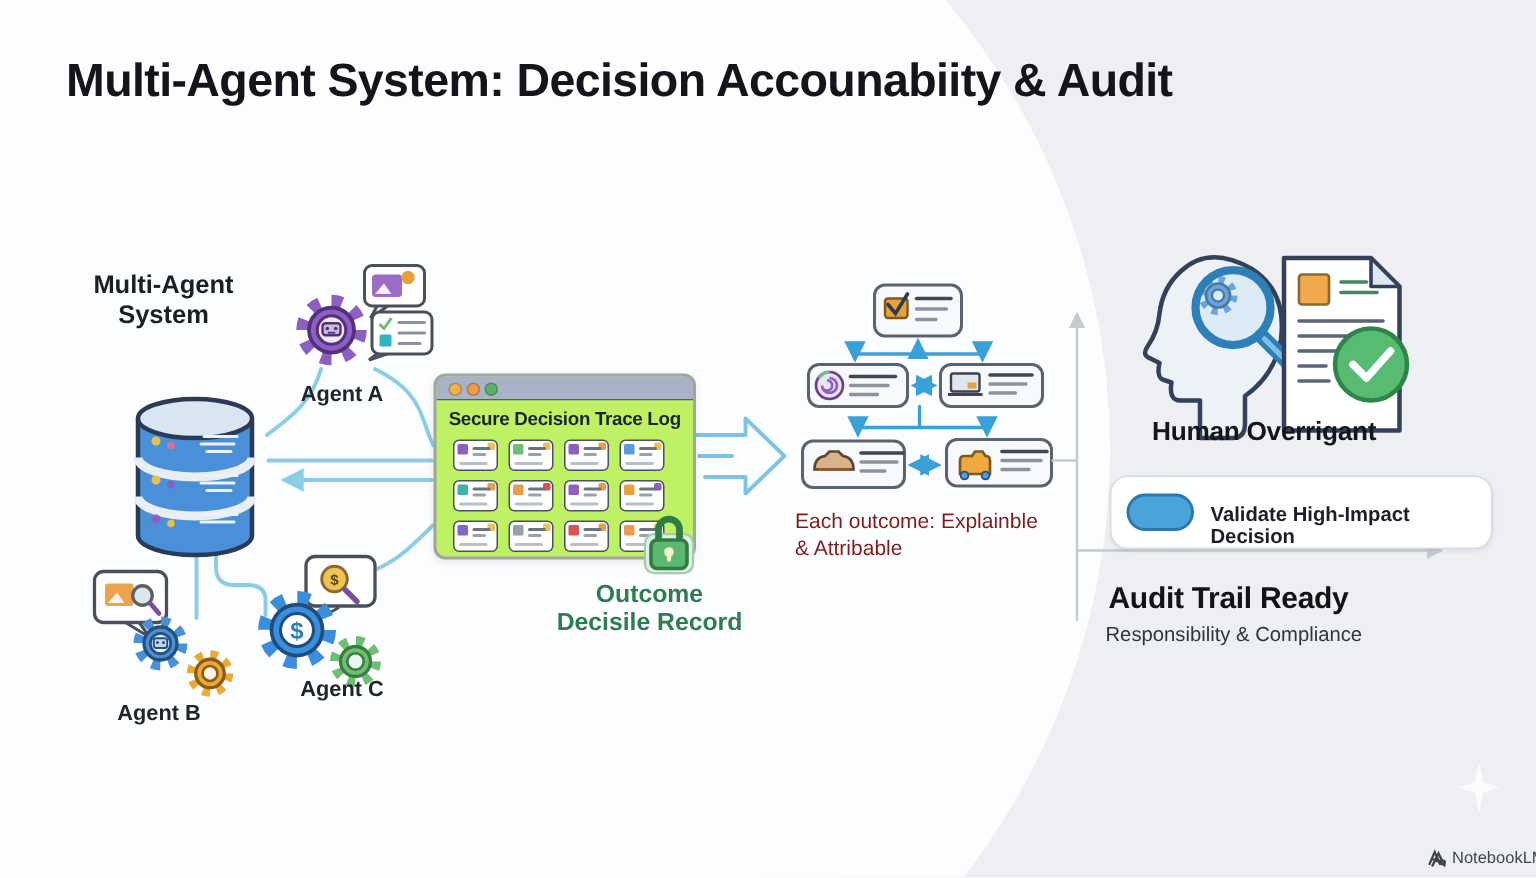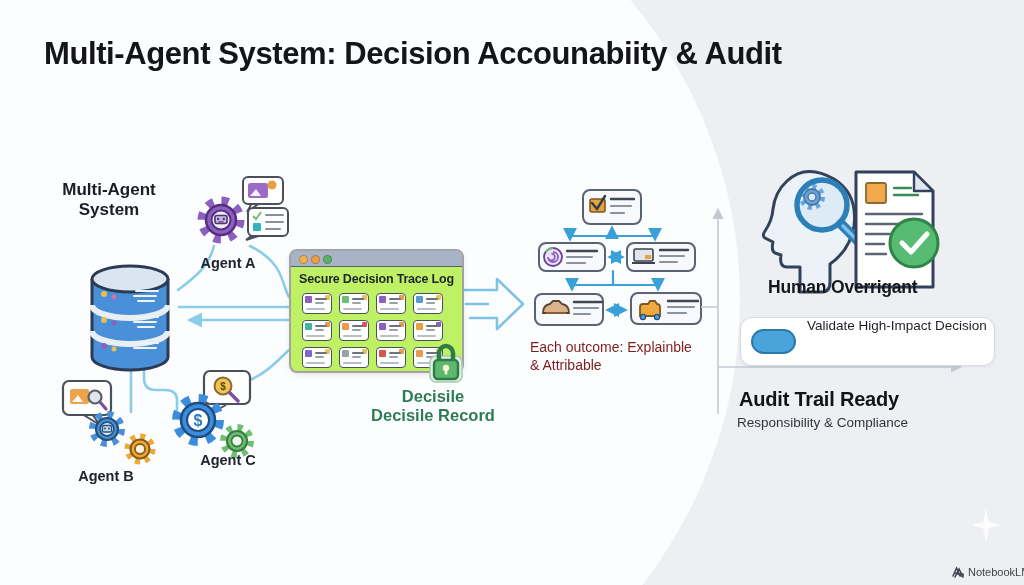--- a/index.html
+++ b/index.html
@@ -33,21 +33,21 @@
   .lock-wrap{position:absolute;left:428px;top:340px;width:36px;height:44px;}
 
   .trace-caption{position:absolute;left:353px;top:387px;width:160px;text-align:center;font-size:16.5px;font-weight:700;color:#2e7d52;line-height:1.16;}
 
   .outcome{position:absolute;left:530px;top:331px;width:200px;}
   .outcome-h{font-size:19px;font-weight:700;color:#111318;line-height:1.14;letter-spacing:-.2px;}
   .outcome-sub{margin-top:7px;font-size:14px;color:#7f1d1d;line-height:1.3;}
 
   .human-h{position:absolute;left:768px;top:277px;width:200px;font-size:17.5px;font-weight:700;color:#14161b;letter-spacing:-.2px;}
 
-  .validate-card{position:absolute;left:740px;top:317px;width:253px;height:47px;background:#ffffff;border:1.5px solid #d7dbe2;border-radius:12px;box-shadow:0 1px 3px rgba(30,40,60,.08);display:flex;align-items:flex-start;}
+  .validate-card{position:absolute;left:740px;top:317px;width:253px;height:47px;background:#ffffff;border:1.5px solid #d7dbe2;border-radius:12px;box-shadow:0 1px 3px rgba(30,40,60,.08);display:flex;align-items:flex-end;font-weight:bold;}
   .validate-pill{position:absolute;left:10px;top:11px;width:45px;height:25px;border-radius:13px;background:#4aa3da;border:2px solid #2b79ab;box-sizing:border-box;}
   .validate-label{margin-left:66px;font-size:13.5px;color:#1c1f26;}
 
   .audit-h{position:absolute;left:739px;top:388px;font-size:20px;font-weight:700;color:#111318;letter-spacing:-.2px;}
   .audit-sub{position:absolute;left:737px;top:415px;font-size:13.5px;color:#30353d;}
 
   .footer{position:absolute;left:952px;top:566px;display:flex;align-items:center;gap:4px;font-size:11px;color:#3f444c;white-space:nowrap;}
 </style>
 </head>
 <body>
@@ -399,21 +399,21 @@
     <svg width="36" height="44" viewBox="0 0 36 44">
       <rect x="2" y="16" width="32" height="26" rx="6" fill="#e2f1e4" stroke="#a4ccab" stroke-width="1.5"></rect>
       <path d="M 11 22 V 13 a 7 7 0 0 1 14 0 V 22" fill="none" stroke="#2f7d44" stroke-width="4.5"></path>
       <rect x="6" y="20" width="24" height="19" rx="4" fill="#5cb86e" stroke="#2f7d44" stroke-width="2.4"></rect>
       <circle cx="18" cy="28" r="3.2" fill="#f7f3cf"></circle>
       <rect x="16.6" y="29" width="2.8" height="5.5" rx="1.2" fill="#f7f3cf"></rect>
     </svg>
   </div>
 
   <div class="trace-caption">
-    <span style="display:block">Decisile</span>
+    <span style="display:block">Outcome</span>
     <span style="display:block">Decisile Record</span>
   </div>
 
   <div class="outcome">
     <div class="outcome-sub">
       <span style="display:block">Each outcome: Explainble</span>
       <span style="display:block">&amp; Attribable</span>
     </div>
   </div>
 

